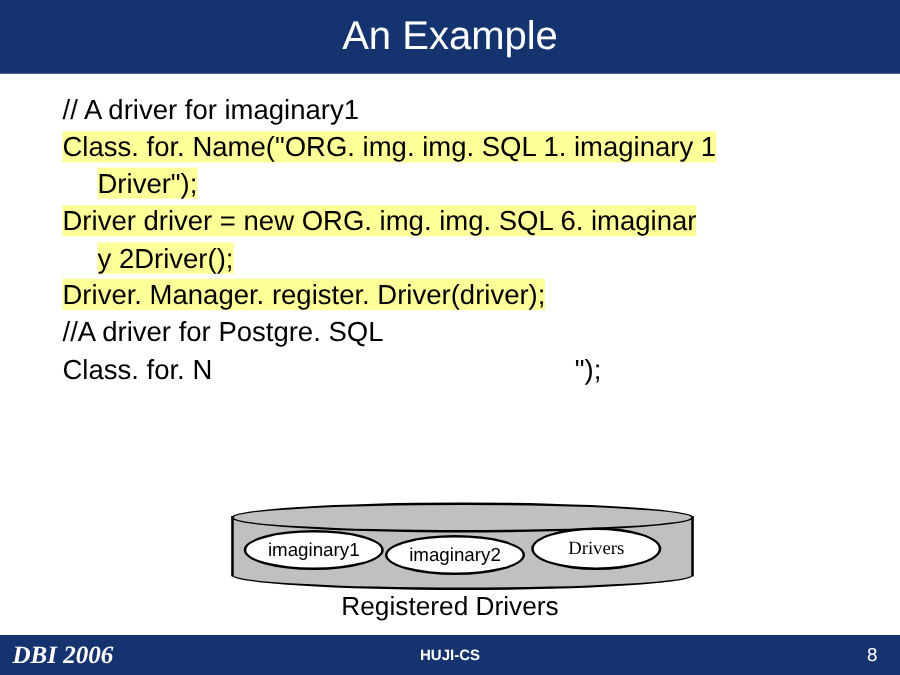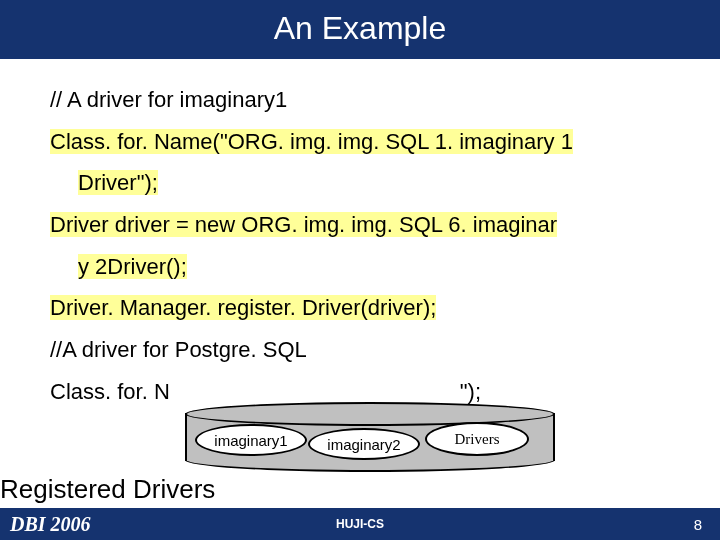--- a/index.html
+++ b/index.html
@@ -19,21 +19,21 @@
     font-size: 32px;
     font-weight: normal;
   }
   .content {
     padding: 14px 50px 0 50px;
     font-size: 22px;
     line-height: 1.35;
     color: #000;
     position: relative;
   }
-  .code-line { white-space: pre-wrap; margin-top: 12px; }
+  .code-line { white-space: pre-wrap; }
   .hl {
     background: #ffff99;
     display: inline;
   }
   .indent { padding-left: 28px; display: block; }
   .cylinder-wrap {
     position: absolute;
     left: 185px;
     top: 402px;
     width: 370px;
@@ -81,22 +81,22 @@
     padding: 0 6px;
   }
   .b1 { left: 195px; top: 424px; width: 112px; height: 32px; }
   .b2 { left: 308px; top: 428px; width: 112px; height: 32px; }
   .b3 { left: 425px; top: 422px; width: 104px; height: 34px; font-family: "Comic Sans MS", cursive; }
   .caption {
     position: absolute;
     left: 0;
     right: 0;
     top: 474px;
-    text-align: left;
-    font-size: 26px;
+    text-align: center;
+    font-size: 21px;
   }
   .footer {
     position: absolute;
     left: 0;
     bottom: 0;
     width: 100%;
     height: 32px;
     background: #15336f;
     color: #fff;
     display: flex;

